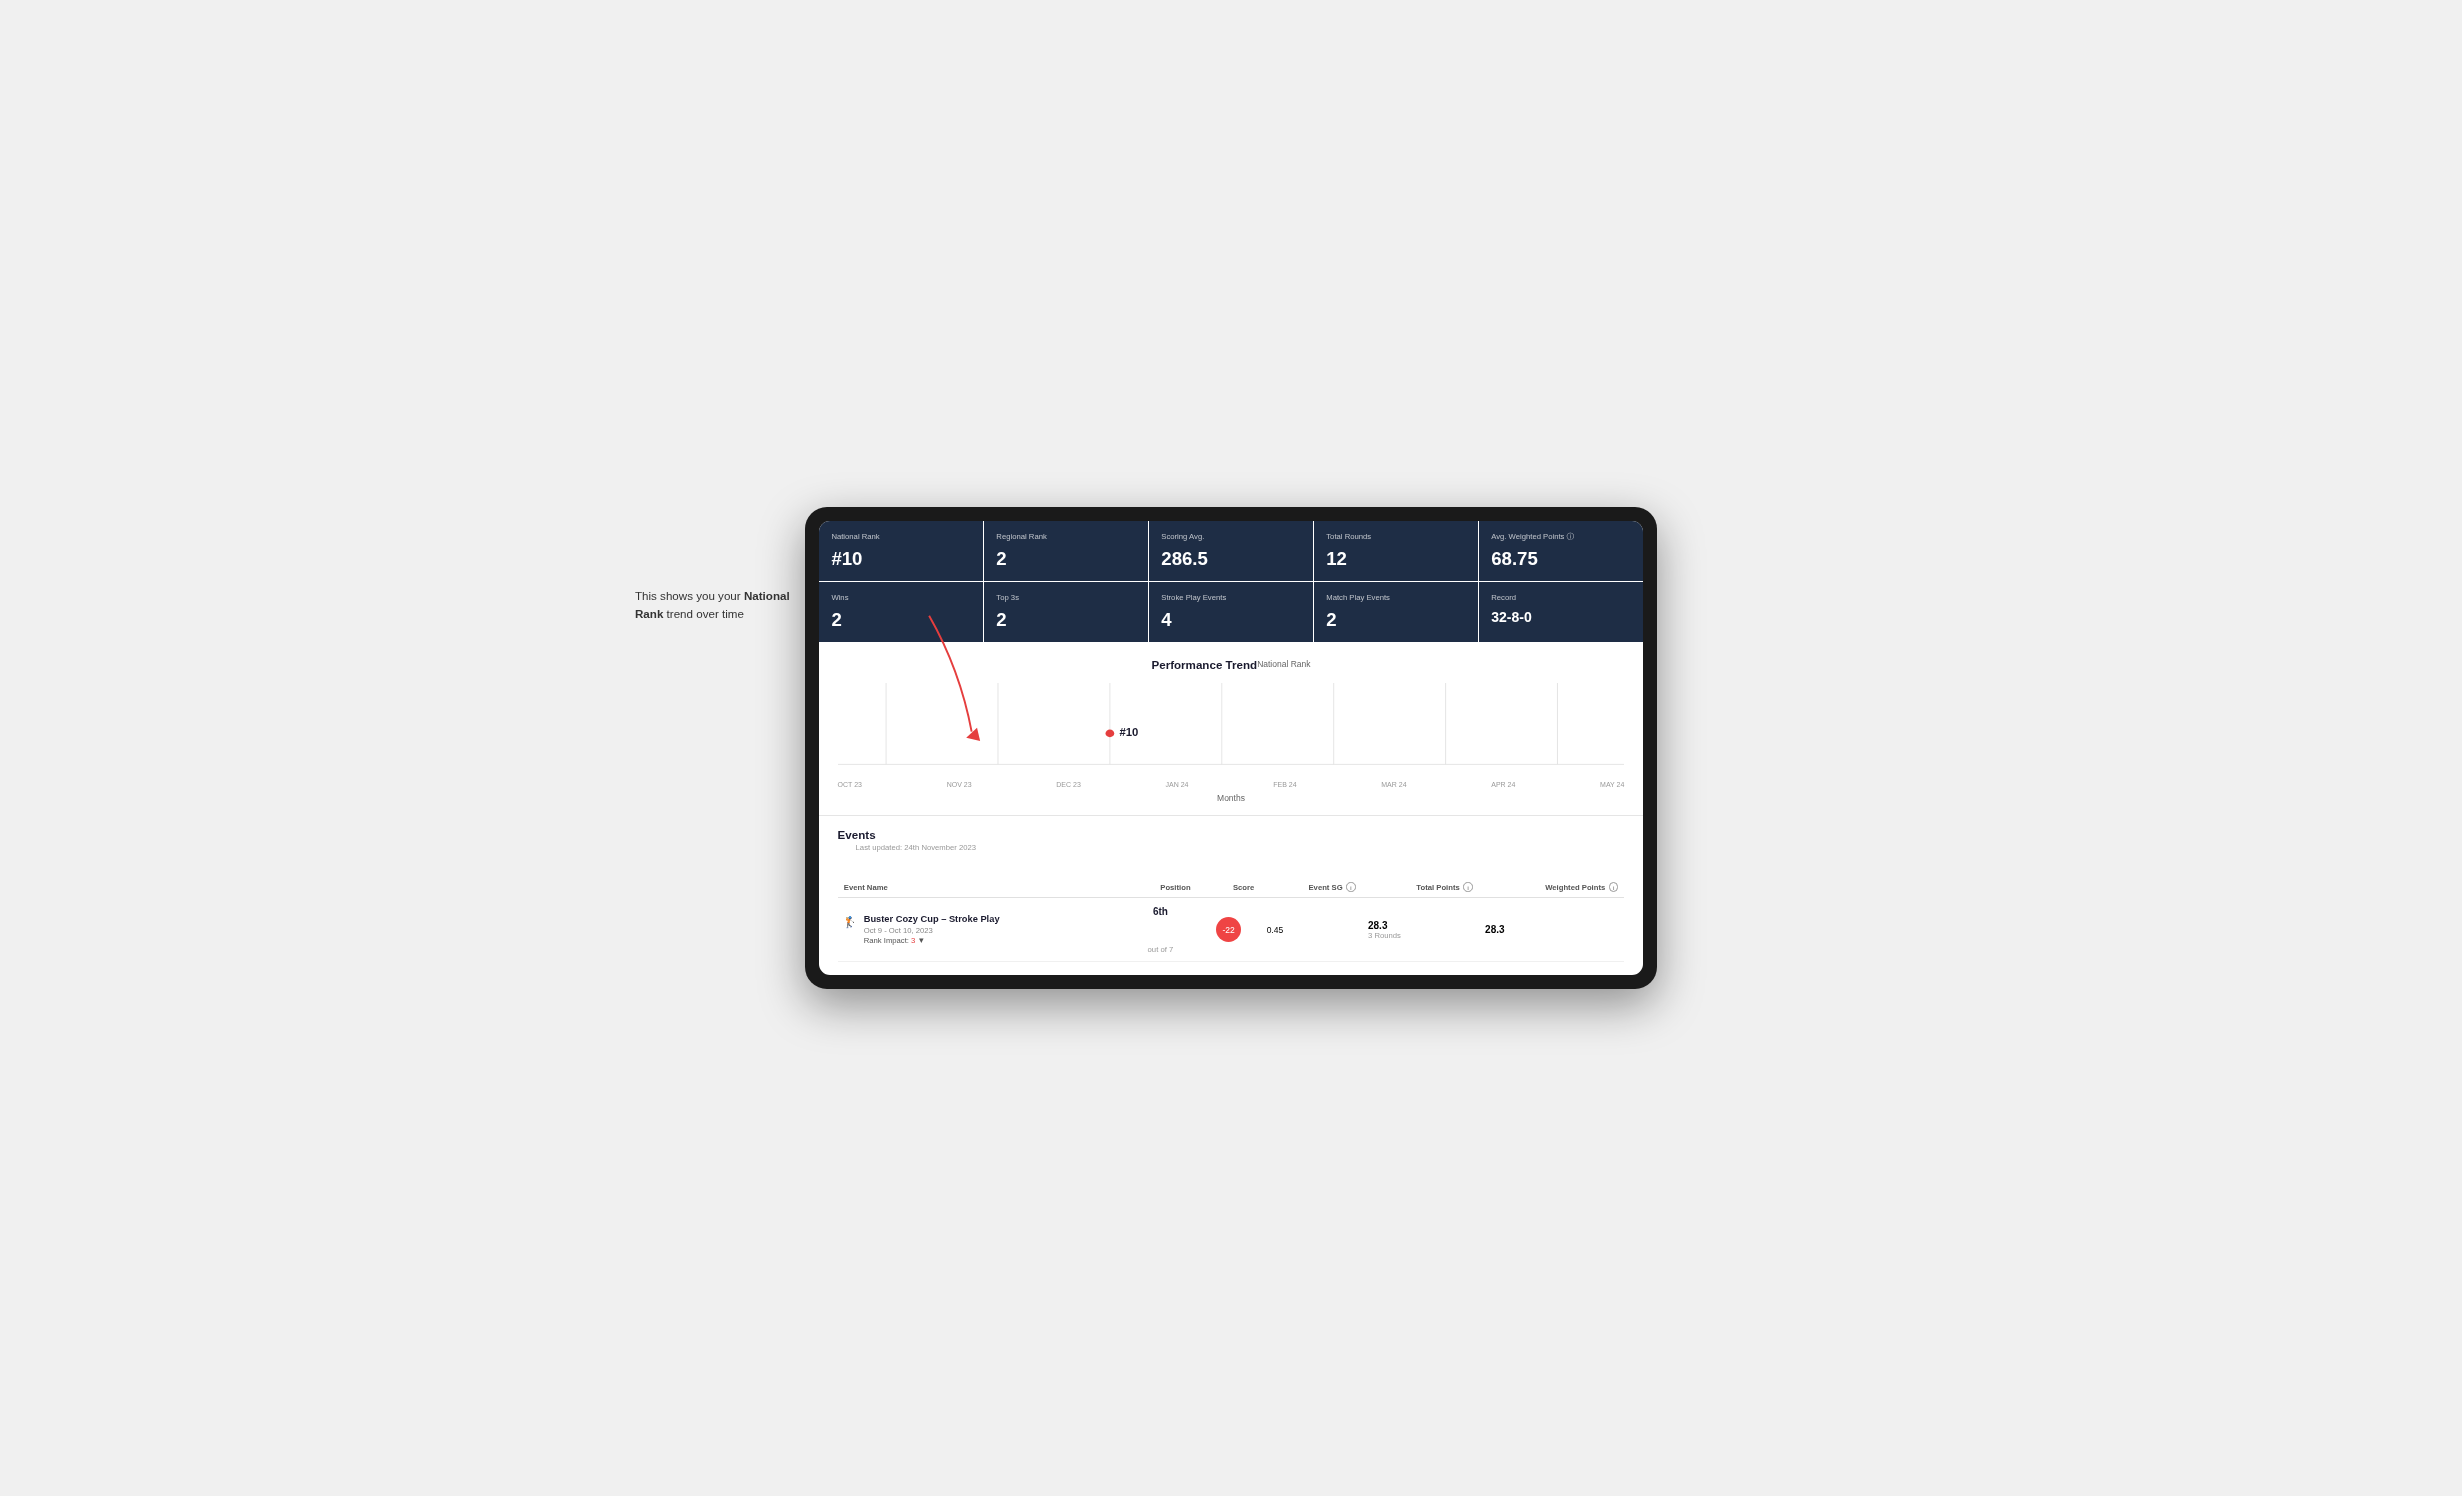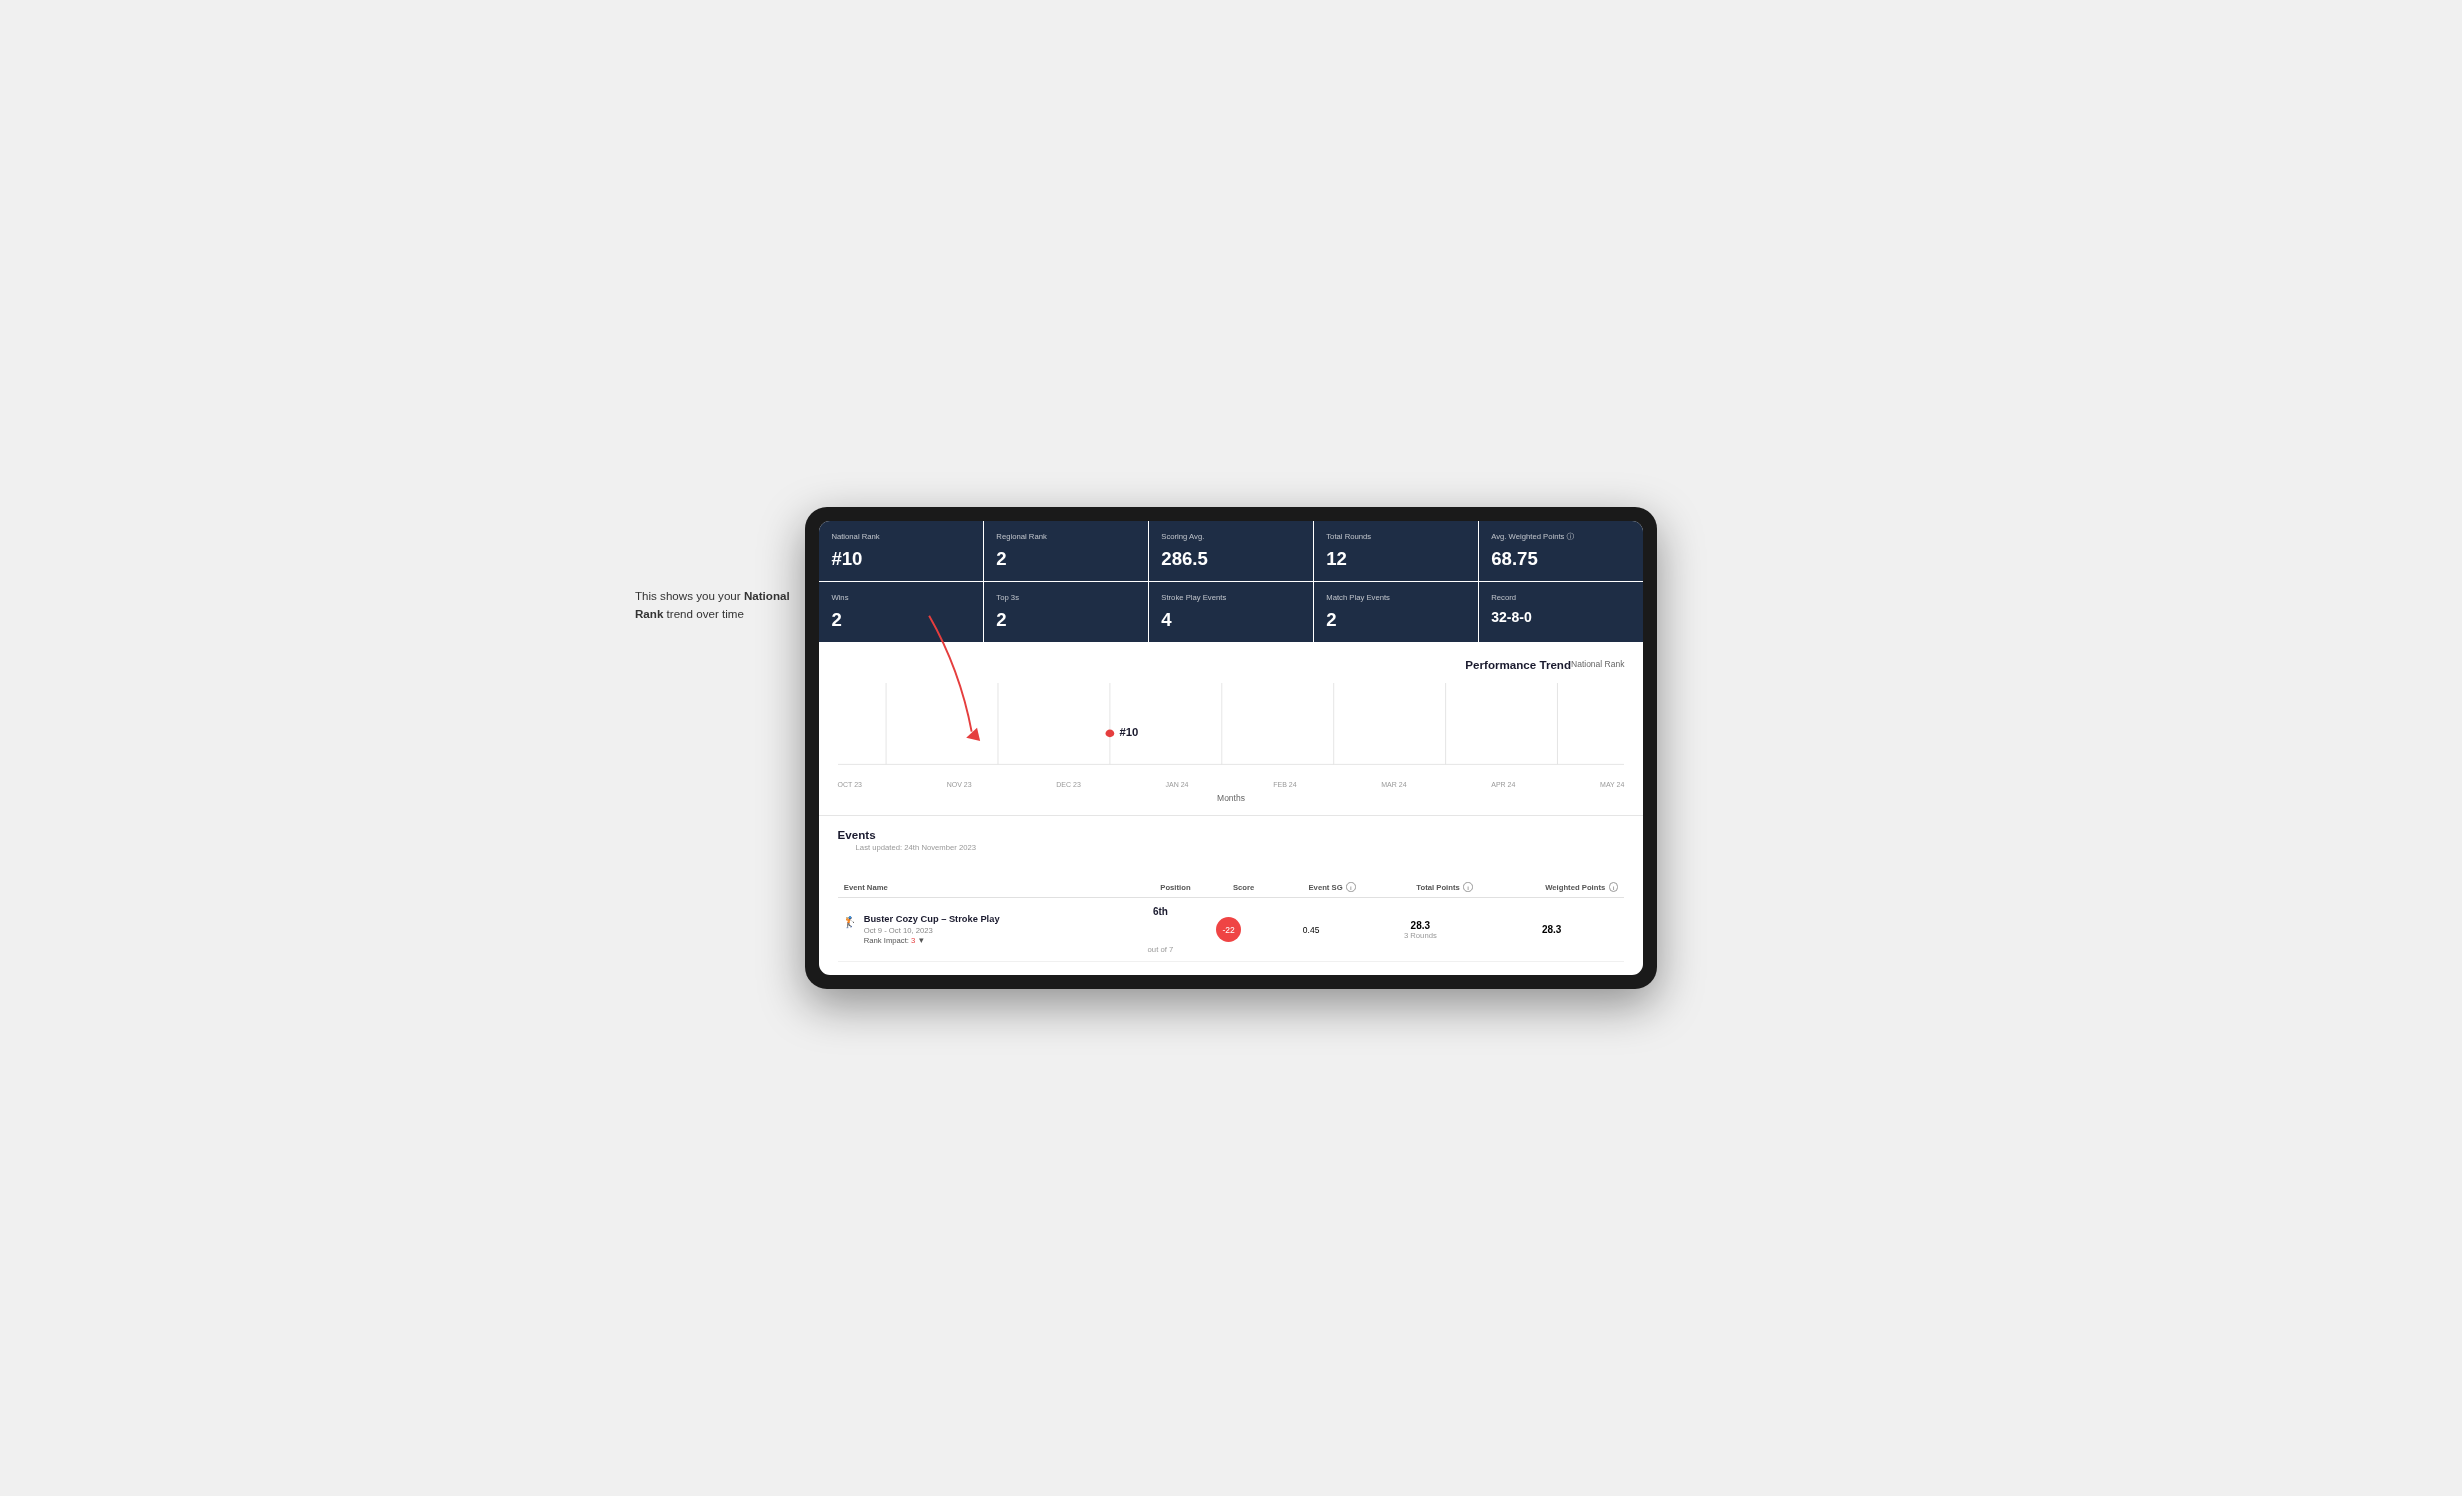--- a/index.html
+++ b/index.html
@@ -90,21 +90,21 @@
       margin-top: 0.8px;
     }
 
     .chart-section {
       padding: 15.5px 18.6px 12.4px;
       border-bottom: 0.8px solid #e5e5e5;
     }
 
     .chart-header {
       display: flex;
-      justify-content: flex-end;
+      justify-content: center;
       align-items: center;
       margin-bottom: 12.4px;
     }
 
     .chart-title {
       font-size: 11.6px;
       font-weight: 700;
       color: #1a1a2e;
     }
 
@@ -242,21 +242,21 @@
       height: 25px;
       display: flex;
       align-items: center;
       justify-content: center;
       font-weight: 400;
       font-size: 8.5px;
       margin: 0 auto;
     }
 
     .td-right {
-      text-align: center;
+      text-align: left;
     }
 
     .td-center {
       text-align: center;
     }
 
     .total-points-main {
       font-weight: 700;
       font-size: 10px;
     }

